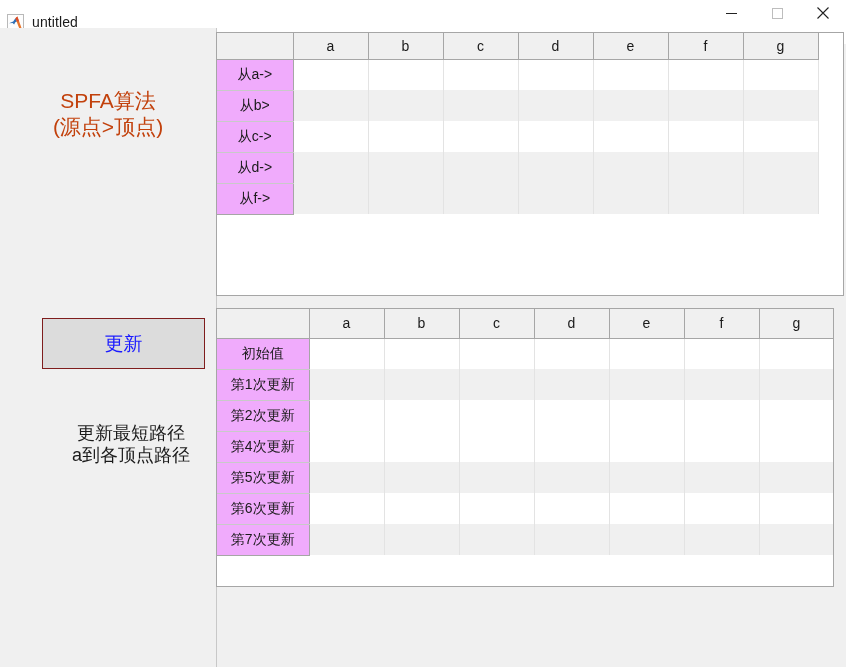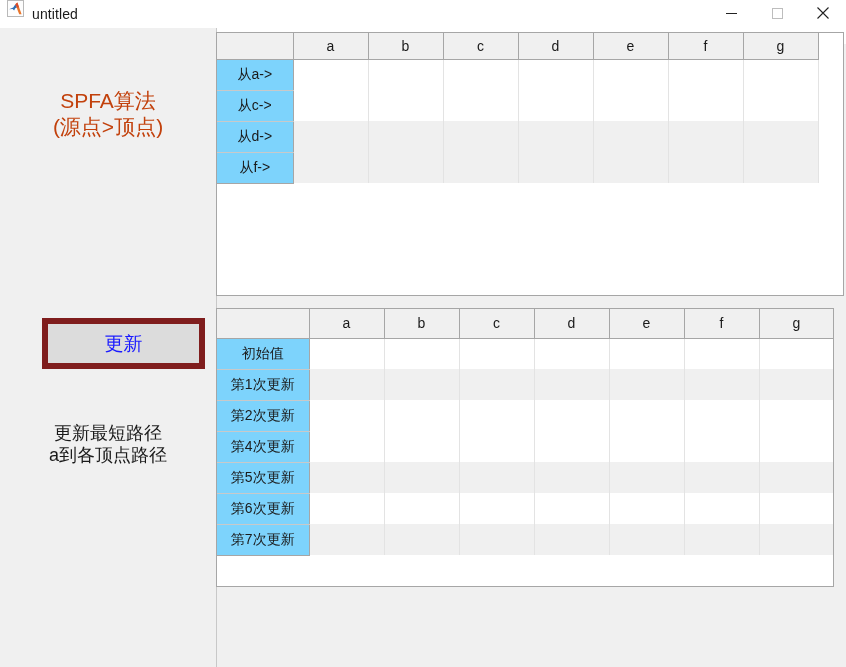--- a/index.html
+++ b/index.html
@@ -26,20 +26,21 @@
   }
 
   
   #titlebar {
     position: absolute;
     left: 0; top: 0;
     width: 846px;
     height: 44px;
     background: #ffffff;
     display: flex;
+    align-items: center;
   }
   #app-icon {
     width: 17px;
     height: 17px;
     margin-left: 7px;
     margin-right: 8px;
     flex: 0 0 auto;
     position: relative;
     background: #fdfdfd;
     border: 1px solid #b9b9b9;
@@ -97,29 +98,30 @@
   }
   #label-orig {
     top: 160px;
     font-size: 18px;
     color: #1a1a1a;
   }
   #label-update-desc {
     top: 395px;
     font-size: 18px;
     color: #1a1a1a;
+    padding-left: 23px;
   }
   #update-button {
     position: absolute;
     left: 42px;
     top: 290px;
     width: 163px;
     height: 51px;
     background: #dcdcdc;
-    border: 6px solid #7f1d1d;
+    border: 1px solid #7f1d1d;
     box-sizing: border-box;
     color: #1a1aff;
     font-size: 19px;
     font-family: "Liberation Sans", "DejaVu Sans", sans-serif;
     display: flex;
     align-items: center;
     justify-content: center;
     padding: 8px;
     cursor: pointer;
   }
@@ -168,21 +170,21 @@
     border-right: 1px solid #a6a6a6;
     border-bottom: 1px solid #a6a6a6;
     height: 26px;
     font-size: 14px;
   }
   table.grid thead th.corner {
     border-right: 1px solid #a6a6a6;
   }
   
   table.grid tbody th.rowhead {
-    background: #7dd3fc;
+    background: #f0abfc;
     border-right: 1px solid #a6a6a6;
     border-bottom: 1px solid #c9c9c9;
     font-size: 14px;
   }
   table.grid tbody td.cell {
     border-right: 1px solid #e3e3e3;
     background: transparent;
   }
   table.grid tbody tr.odd td.cell { background: #ffffff; }
   table.grid tbody tr.even td.cell { background: #f0f0f0; }
@@ -278,20 +280,30 @@
           <tr class="odd">
             <th class="rowhead">从a-&gt;</th>
             <td class="cell"></td>
             <td class="cell"></td>
             <td class="cell"></td>
             <td class="cell"></td>
             <td class="cell"></td>
             <td class="cell"></td>
             <td class="cell"></td>
           </tr>
+          <tr class="even">
+            <th class="rowhead">从b&gt;</th>
+            <td class="cell"></td>
+            <td class="cell"></td>
+            <td class="cell"></td>
+            <td class="cell"></td>
+            <td class="cell"></td>
+            <td class="cell"></td>
+            <td class="cell"></td>
+          </tr>
           <tr class="odd">
             <th class="rowhead">从c-&gt;</th>
             <td class="cell"></td>
             <td class="cell"></td>
             <td class="cell"></td>
             <td class="cell"></td>
             <td class="cell"></td>
             <td class="cell"></td>
             <td class="cell"></td>
           </tr>

